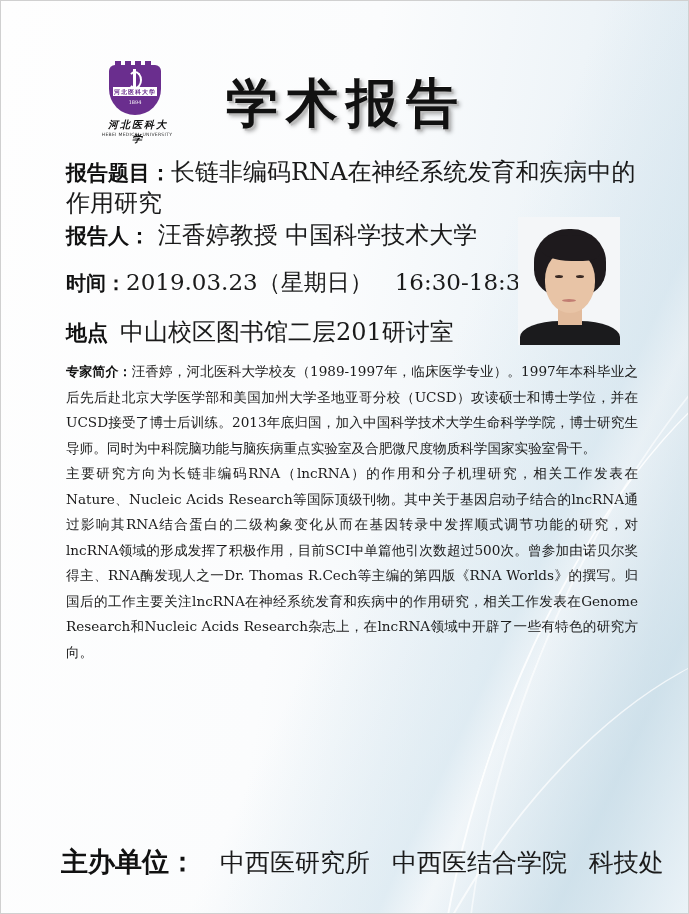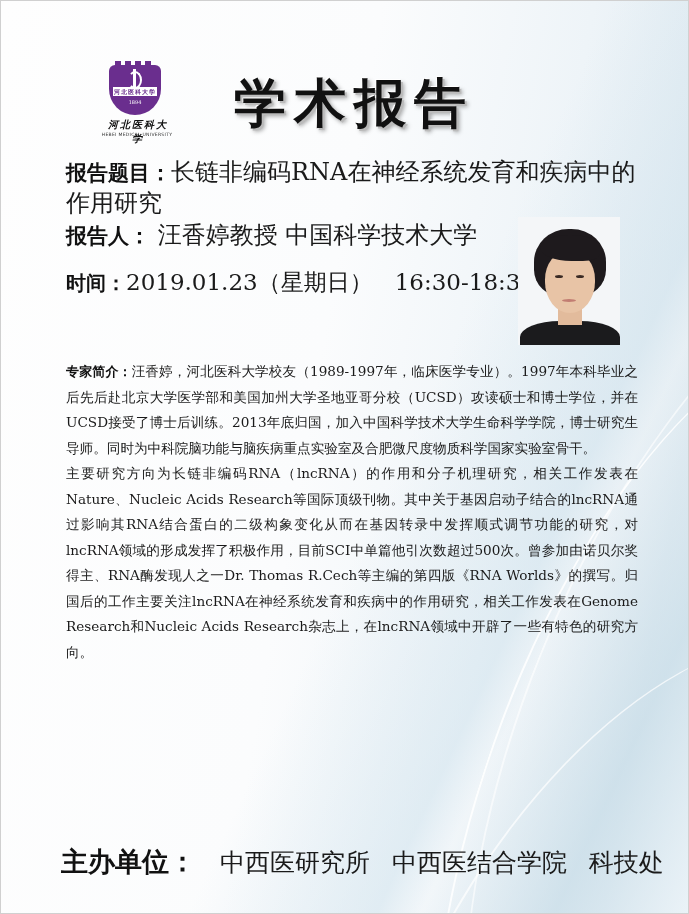--- a/index.html
+++ b/index.html
@@ -59,21 +59,20 @@
     position: absolute; left: 0; top: 67px; width: 72px; text-align: center;
     font-size: 4.5px; color: #333; letter-spacing: 0.3px;
     font-family: "DejaVu Sans", sans-serif;
   }
 
   .main-title {
     position: absolute; left: 225px; top: 68px;
     font-family: "DejaVu Sans", sans-serif; font-weight: bold;
     font-size: 52px; letter-spacing: 8px; color: #111;
     text-shadow: 2px 2px 0 #bbb, -1px -1px 0 #fff, 3px 3px 4px rgba(0,0,0,0.35);
-    margin-left: 8px;
   }
 
   .label {
     font-family: "DejaVu Sans", sans-serif; font-weight: bold; color: #111;
   }
   .row { position: absolute; left: 65px; white-space: nowrap; }
   .topic { top: 156px; width: 580px; white-space: normal; font-size: 24px; line-height: 30px; }
   .topic .label { font-size: 21px; }
   .speaker { top: 219px; font-size: 24px; line-height: 30px; }
   .speaker .label { font-size: 21px; }
@@ -148,23 +147,26 @@
     <span class="label">报告人：</span>
     <span>汪香婷教授</span>
     <span>中国科学技术大学</span>
   </div>
 
   <div class="row topic">
     <span class="label">报告题目：</span><span>长链非编码RNA在神经系统发育和疾病中的作用研究</span>
   </div>
 
   <div class="row time">
-    <span class="label">时间：</span><span>2019.01.23（星期日）</span><span class="gap"></span><span>16:30-18:30</span>
+    <span class="label">时间：</span><span>2019.03.23（星期日）</span><span class="gap"></span><span>16:30-18:30</span>
   </div>
 
+  <div class="row place">
+    <span class="label">地点</span><span>中山校区图书馆二层201研讨室</span>
+  </div>
 
   <div class="photo">
     <div class="body"></div>
     <div class="neck"></div>
     <div class="hair"></div>
     <div class="face"></div>
     <div class="fringe"></div>
     <div class="eye l"></div>
     <div class="eye r"></div>
     <div class="mouth"></div>

